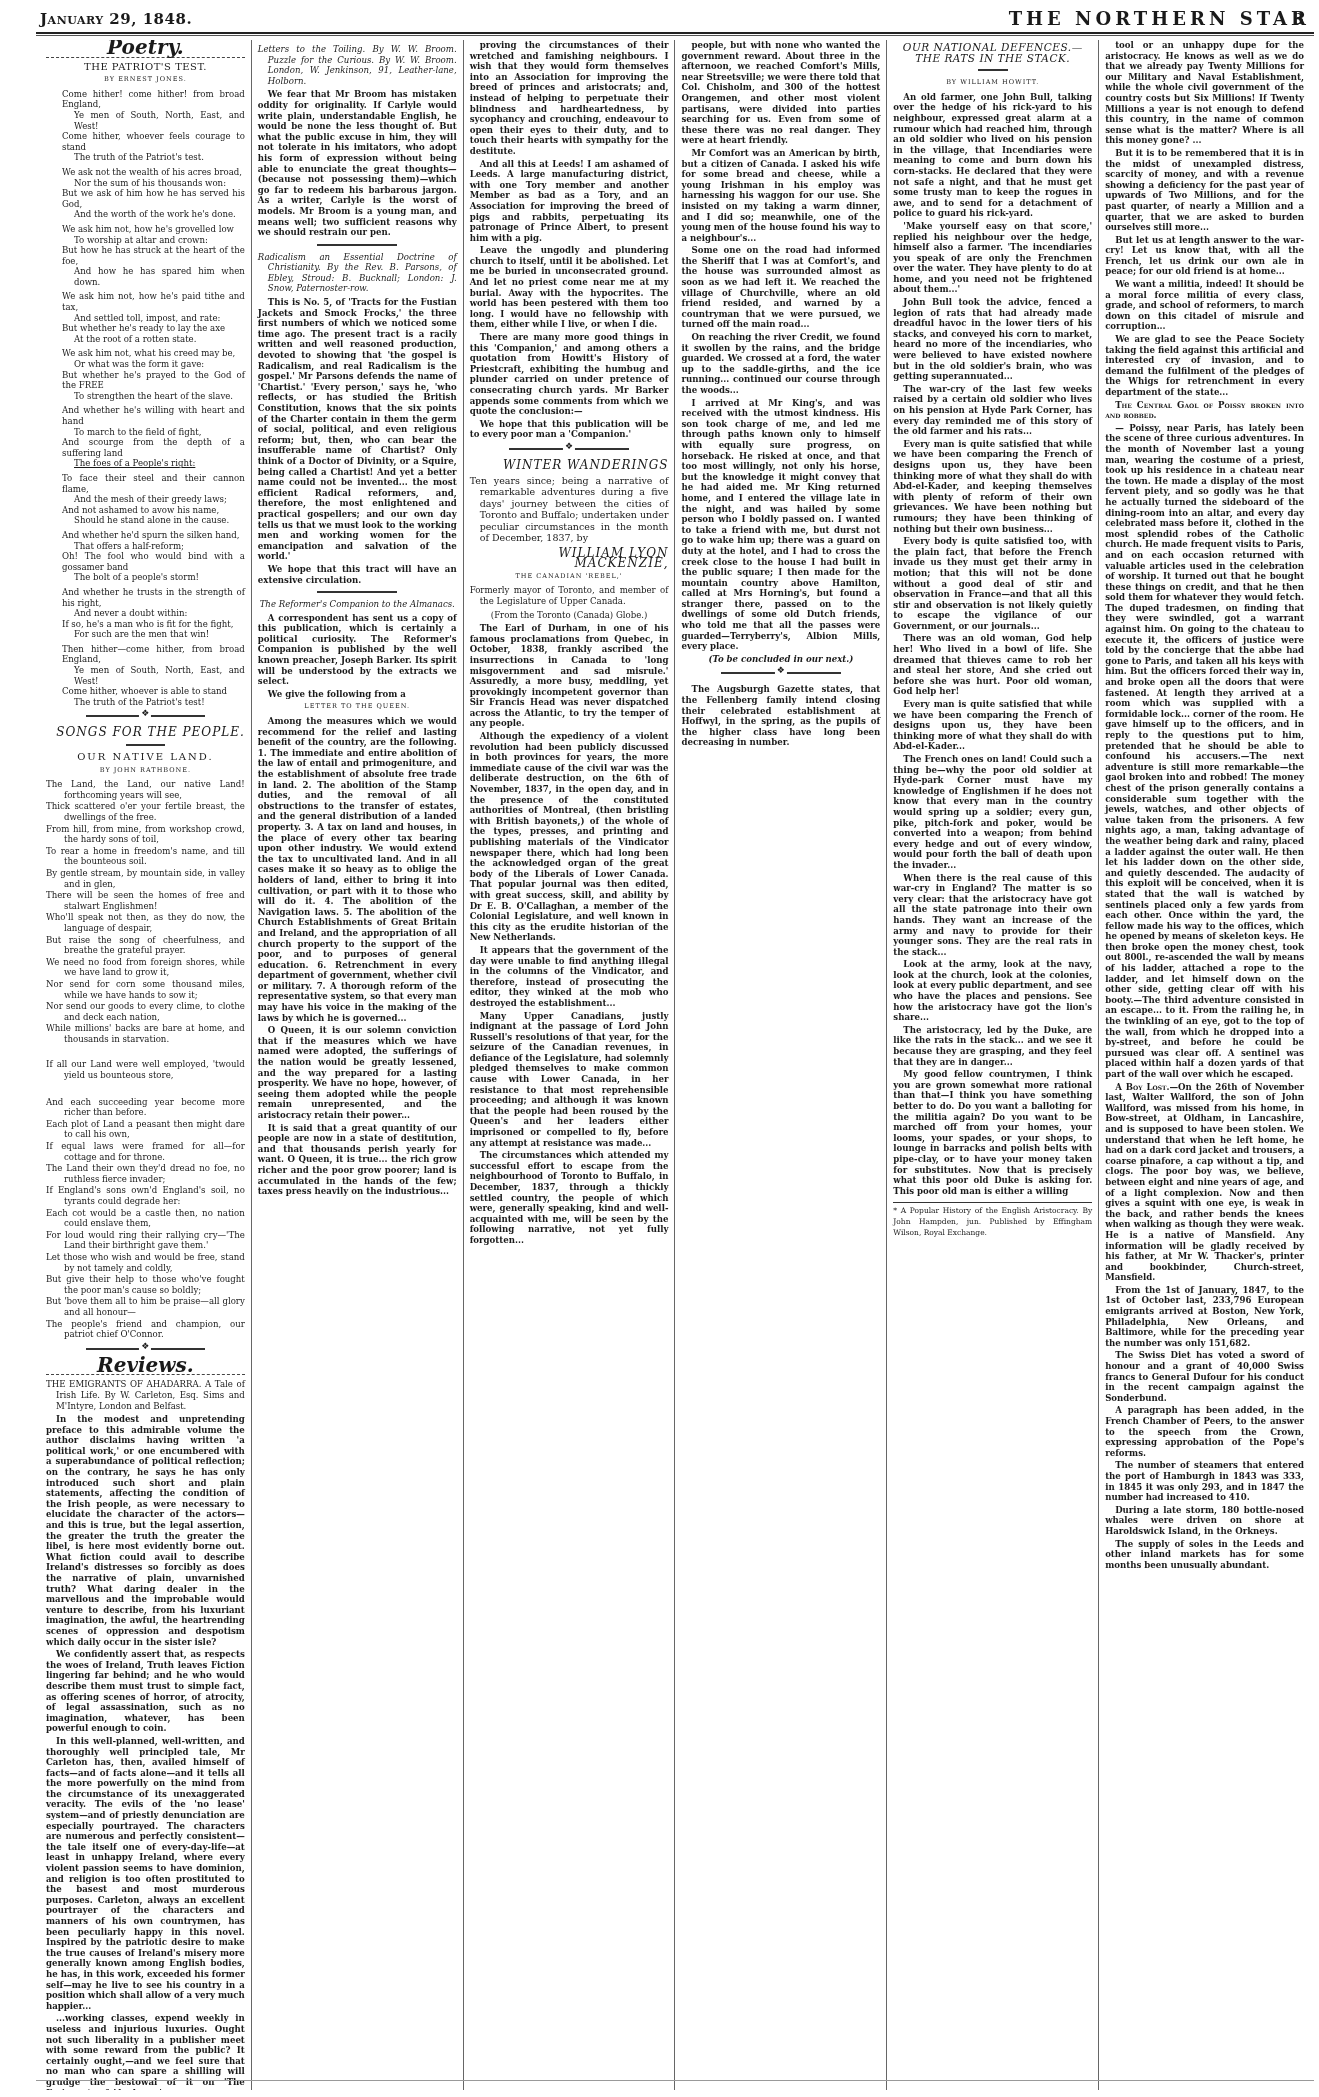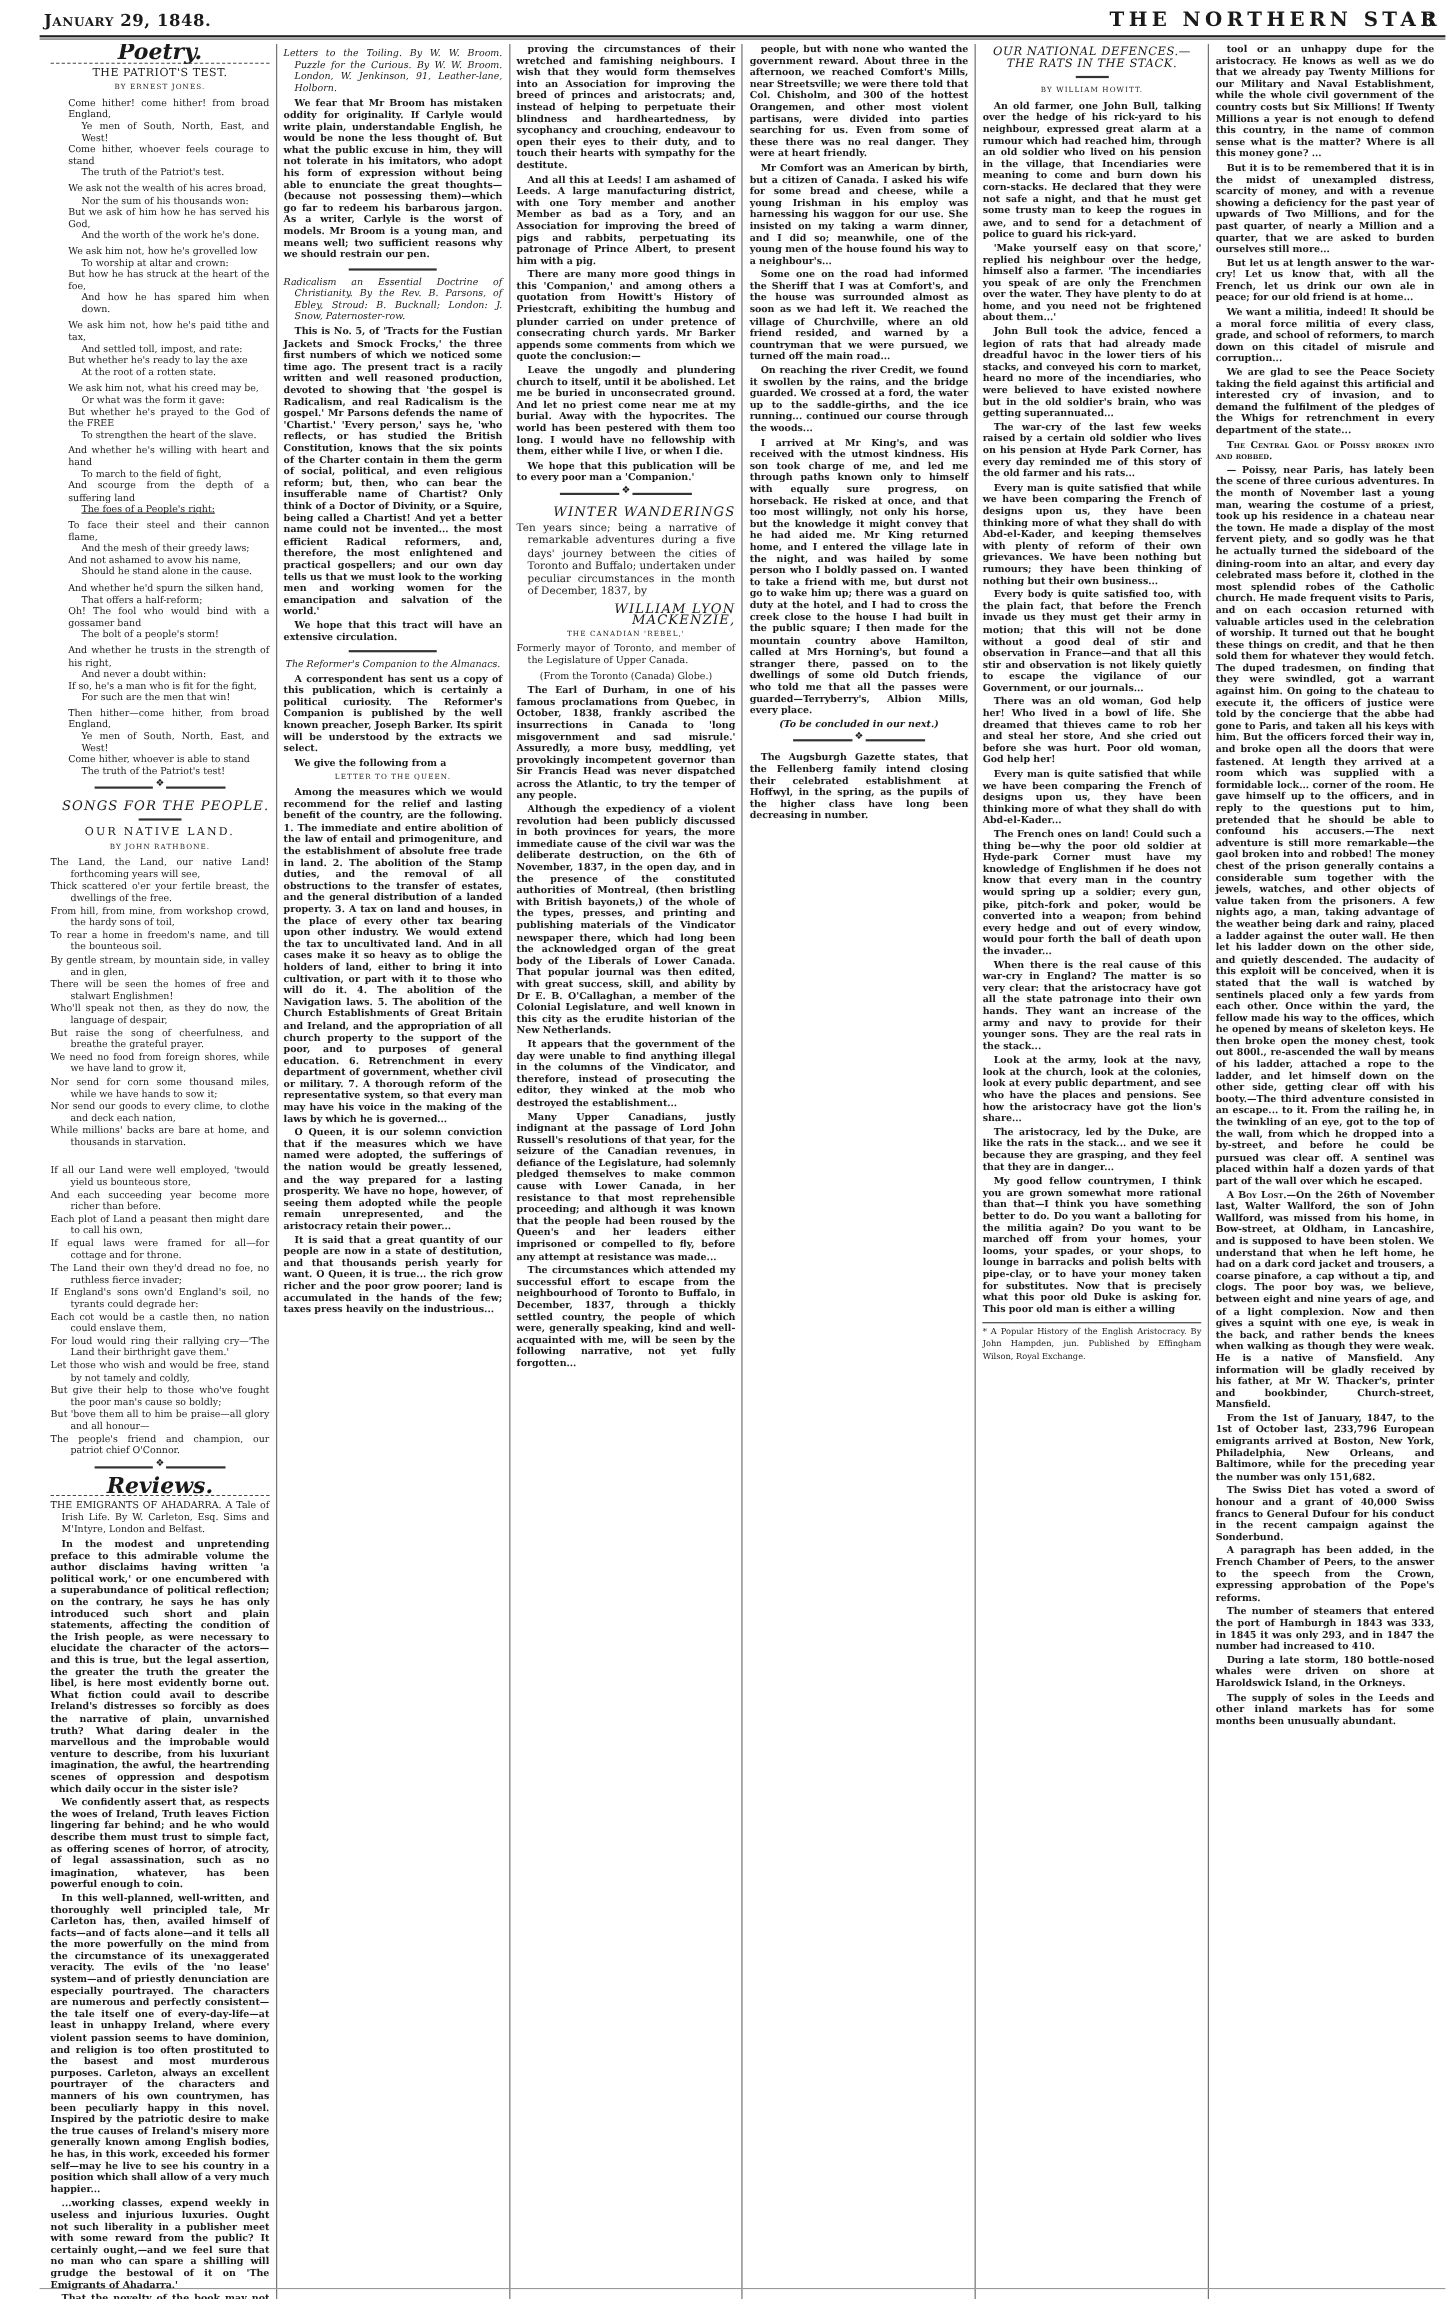--- a/index.html
+++ b/index.html
@@ -129,21 +129,21 @@
         <span class="ln" style="display: block; margin-bottom: 1px;">From hill, from mine, from workshop crowd, the hardy sons of toil,</span>
         <span class="ln" style="display: block; margin-bottom: 1px;">To rear a home in freedom's name, and till the bounteous soil.</span>
         <span class="ln" style="display: block; margin-bottom: 1px;">By gentle stream, by mountain side, in valley and in glen,</span>
         <span class="ln" style="display: block; margin-bottom: 1px;">There will be seen the homes of free and stalwart Englishmen!</span>
         <span class="ln" style="display: block; margin-bottom: 1px;">Who'll speak not then, as they do now, the language of despair,</span>
         <span class="ln" style="display: block; margin-bottom: 1px;">But raise the song of cheerfulness, and breathe the grateful prayer.</span>
         <span class="ln" style="display: block; margin-bottom: 1px;">We need no food from foreign shores, while we have land to grow it,</span>
         <span class="ln" style="display: block; margin-bottom: 1px;">Nor send for corn some thousand miles, while we have hands to sow it;</span>
         <span class="ln" style="display: block; margin-bottom: 1px;">Nor send our goods to every clime, to clothe and deck each nation,</span>
         <span class="ln" style="display: block; margin-bottom: 15px;">While millions' backs are bare at home, and thousands in starvation.</span>
-        <span class="ln" style="display: block; margin-bottom: 1px;">If all our Land were well employed, 'twould yield us bounteous store,</span>
+        <span class="ln" style="display: block; margin-bottom: 16px;">If all our Land were well employed, 'twould yield us bounteous store,</span>
         <span class="ln" style="display: block; margin-bottom: 1px;">And each succeeding year become more richer than before.</span>
         <span class="ln" style="display: block; margin-bottom: 1px;">Each plot of Land a peasant then might dare to call his own,</span>
         <span class="ln" style="display: block; margin-bottom: 1px;">If equal laws were framed for all—for cottage and for throne.</span>
         <span class="ln" style="display: block; margin-bottom: 1px;">The Land their own they'd dread no foe, no ruthless fierce invader;</span>
         <span class="ln" style="display: block; margin-bottom: 1px;">If England's sons own'd England's soil, no tyrants could degrade her:</span>
         <span class="ln" style="display: block; margin-bottom: 1px;">Each cot would be a castle then, no nation could enslave them,</span>
         <span class="ln" style="display: block; margin-bottom: 1px;">For loud would ring their rallying cry—'The Land their birthright gave them.'</span>
         <span class="ln" style="display: block; margin-bottom: 1px;">Let those who wish and would be free, stand by not tamely and coldly,</span>
         <span class="ln" style="display: block; margin-bottom: 1px;">But give their help to those who've fought the poor man's cause so boldly;</span>
         <span class="ln" style="display: block; margin-bottom: 1px;">But 'bove them all to him be praise—all glory and all honour—</span>
@@ -185,22 +185,22 @@
         <p>Among the measures which we would recommend for the relief and lasting benefit of the country, are the following. 1. The immediate and entire abolition of the law of entail and primogeniture, and the establishment of absolute free trade in land. 2. The abolition of the Stamp duties, and the removal of all obstructions to the transfer of estates, and the general distribution of a landed property. 3. A tax on land and houses, in the place of every other tax bearing upon other industry. We would extend the tax to uncultivated land. And in all cases make it so heavy as to oblige the holders of land, either to bring it into cultivation, or part with it to those who will do it. 4. The abolition of the Navigation laws. 5. The abolition of the Church Establishments of Great Britain and Ireland, and the appropriation of all church property to the support of the poor, and to purposes of general education. 6. Retrenchment in every department of government, whether civil or military. 7. A thorough reform of the representative system, so that every man may have his voice in the making of the laws by which he is governed...</p>
         <p>O Queen, it is our solemn conviction that if the measures which we have named were adopted, the sufferings of the nation would be greatly lessened, and the way prepared for a lasting prosperity. We have no hope, however, of seeing them adopted while the people remain unrepresented, and the aristocracy retain their power...</p>
         <p>It is said that a great quantity of our people are now in a state of destitution, and that thousands perish yearly for want. O Queen, it is true... the rich grow richer and the poor grow poorer; land is accumulated in the hands of the few; taxes press heavily on the industrious...</p>
       </div>
   </div>
 
   <div class="col">
     <div>
         <p>proving the circumstances of their wretched and famishing neighbours. I wish that they would form themselves into an Association for improving the breed of princes and aristocrats; and, instead of helping to perpetuate their blindness and hardheartedness, by sycophancy and crouching, endeavour to open their eyes to their duty, and to touch their hearts with sympathy for the destitute.</p>
         <p>And all this at Leeds! I am ashamed of Leeds. A large manufacturing district, with one Tory member and another Member as bad as a Tory, and an Association for improving the breed of pigs and rabbits, perpetuating its patronage of Prince Albert, to present him with a pig.</p>
+        <p>Leave the ungodly and plundering church to itself, until it be abolished. Let me be buried in unconsecrated ground. And let no priest come near me at my burial. Away with the hypocrites. The world has been pestered with them too long. I would have no fellowship with them, either while I live, or when I die.</p>
         <p>There are many more good things in this 'Companion,' and among others a quotation from Howitt's History of Priestcraft, exhibiting the humbug and plunder carried on under pretence of consecrating church yards. Mr Barker appends some comments from which we quote the conclusion:—</p>
-        <p>Leave the ungodly and plundering church to itself, until it be abolished. Let me be buried in unconsecrated ground. And let no priest come near me at my burial. Away with the hypocrites. The world has been pestered with them too long. I would have no fellowship with them, either while I live, or when I die.</p>
         <p>We hope that this publication will be to every poor man a 'Companion.'</p>
       </div>
     <div class="orn"></div>
     <div class="h-big">WINTER WANDERINGS</div>
     <div class="review-head" style="font-size:9.5px;line-height:11.5px">Ten years since; being a narrative of remarkable adventures during a five days' journey between the cities of Toronto and Buffalo; undertaken under peculiar circumstances in the month of December, 1837, by</div>
     <div class="h-big">WILLIAM LYON MACKENZIE,</div>
     <div class="byline">The Canadian 'Rebel,'</div>
     <div class="review-head">Formerly mayor of Toronto, and member of the Legislature of Upper Canada.</div>
     <div class="center" style="margin-bottom:3px">(From the Toronto (Canada) Globe.)</div>
     <div>

